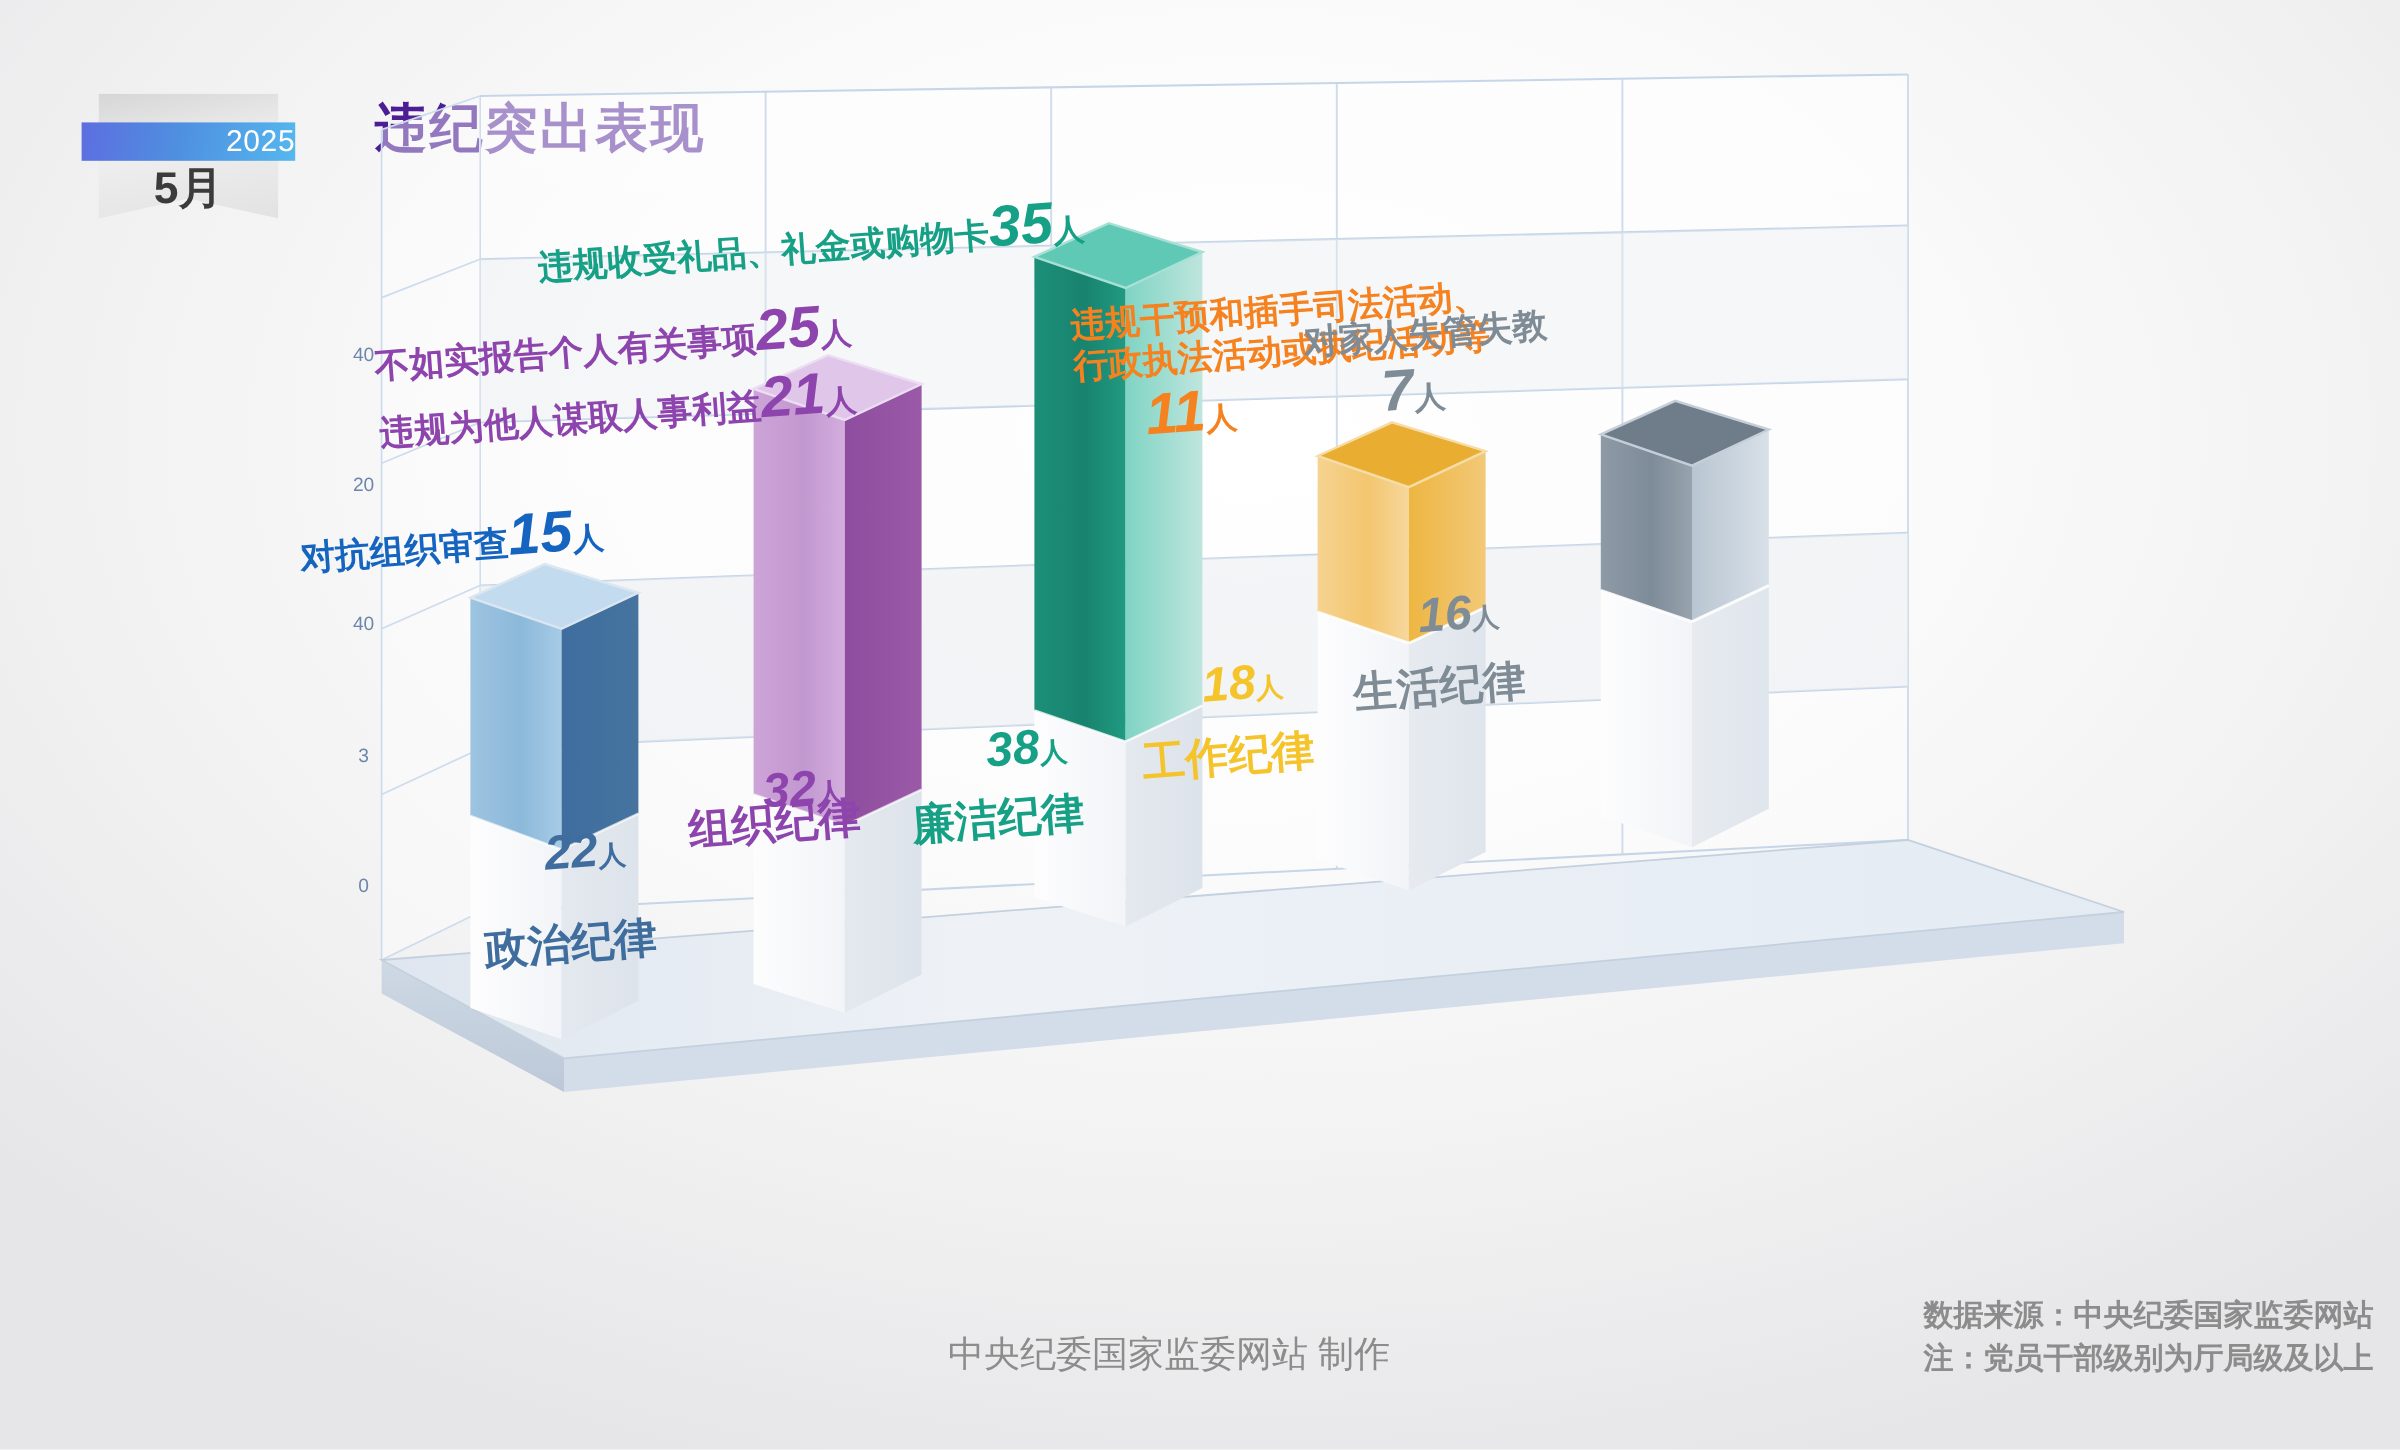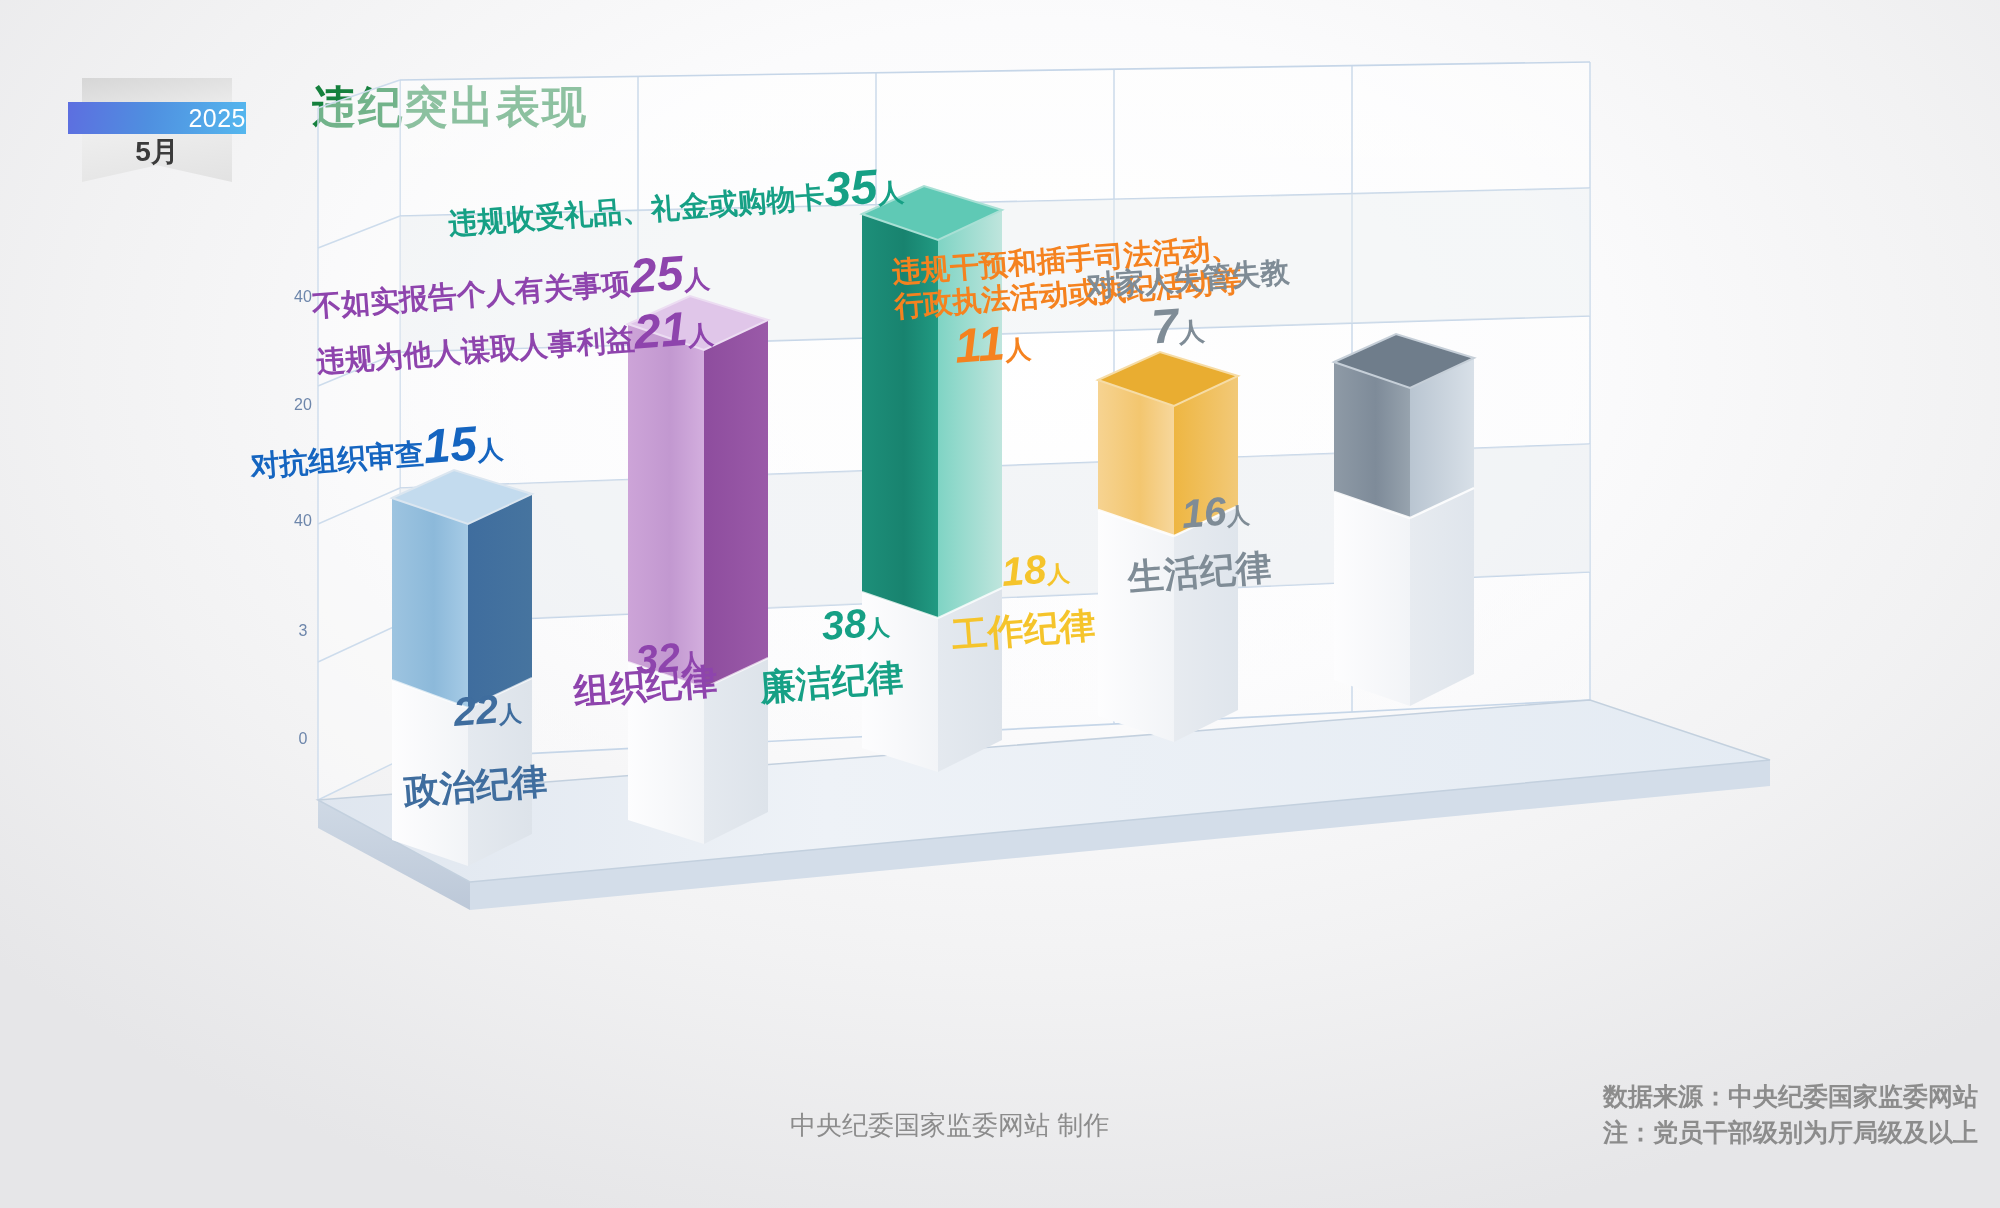--- a/index.html
+++ b/index.html
@@ -25,27 +25,27 @@
   #date-badge .wing-r{position:absolute;right:0;top:28px;width:16px;height:22px;
     background:linear-gradient(180deg,#9a9a9a,#b4b4b4);clip-path:polygon(0 0,100% 0,0 100%);}
   #date-badge .year-band{
     position:absolute;left:0;top:24px;width:178px;height:32px;
     background:linear-gradient(100deg,#5d6ee0 0%,#4f8fe0 45%,#55b7ee 100%);
     display:flex;align-items:center;justify-content:flex-end;
   }
   #date-badge .year-band span{color:#fff;font-size:25px;font-weight:400;letter-spacing:.5px;line-height:1;}
   #date-badge .month{
     position:absolute;left:14px;top:60px;width:150px;text-align:center;
-    color:#3b3b3b;font-size:28px;font-weight:700;line-height:1;
+    color:#3b3b3b;font-size:37px;font-weight:700;line-height:1;
   }
 
   
   #chart-title{
     position:absolute;left:312px;top:78px;
-    font-size:44px;font-weight:700;color:#15803d;letter-spacing:2px;
+    font-size:44px;font-weight:700;color:#4c1d95;letter-spacing:2px;
     white-space:nowrap;
   }
   .grid-svg{position:absolute;left:0;top:0;}
 
   
   .ylabels{position:absolute;left:0;top:0;}
   .ylab{position:absolute;color:#6d86ab;font-size:16px;text-align:center;width:46px;}
 
   
   .bar{position:absolute;}
@@ -56,21 +56,21 @@
   .val .ren{font-size:23px;}
 
   
   .callout{position:absolute;white-space:nowrap;font-weight:700;line-height:1.16;}
   .callout .t{font-size:29px;}
   .callout .num{font-size:48px;font-style:italic;}
   .callout .ren{font-size:26px;}
 
   
   #footer-maker{
-    position:absolute;left:790px;top:1108px;color:#8c8c8c;font-size:26px;white-space:nowrap;
+    position:absolute;left:790px;top:1108px;color:#8c8c8c;font-size:30px;white-space:nowrap;
   }
   #footer-notes{position:absolute;right:22px;top:1078px;text-align:right;color:#8c8c8c;font-size:25px;line-height:1.45;font-weight:bold;}
   #footer-notes div{white-space:nowrap;}
 </style>
 </head>
 <body>
 
 <div class="stage">
 
   <div id="date-badge">

